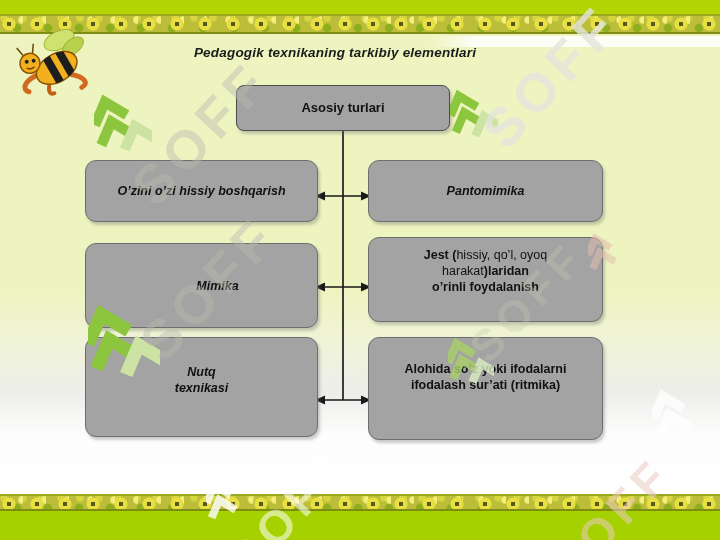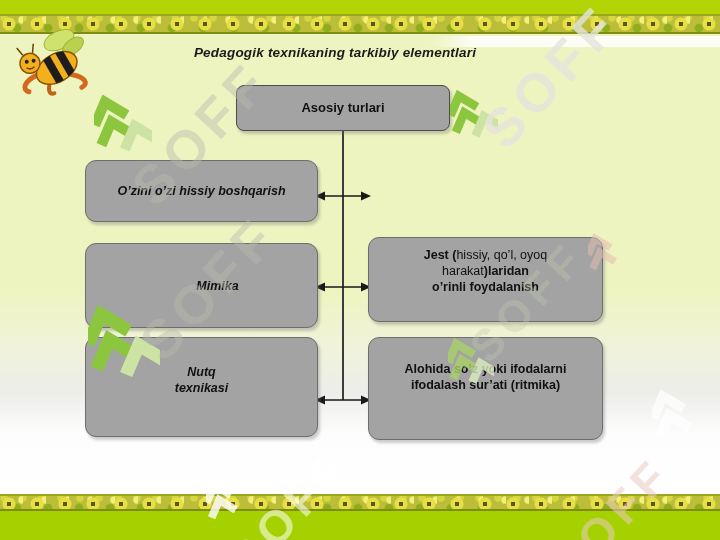--- a/index.html
+++ b/index.html
@@ -135,20 +135,23 @@
     <polygon points="56,6 46,1.5 46,10.5" fill="#1a1a1a"></polygon>
   </svg>
 
   <div class="node" id="node-root">
     <span>Asosiy turlari</span>
   </div>
 
   <div class="node" id="node-l1">
     <span class="bi">O’zini o’zi hissiy boshqarish</span>
   </div>
+  <div class="node" id="node-r1">
+    <span class="bi">Pantomimika</span>
+  </div>
 
   <div class="node" id="node-l2">
     <span class="bi">Mimika</span>
   </div>
   <div class="node" id="node-r2">
     <div>
       <span class="b">Jest (</span><span>hissiy, qo’l, oyoq</span><br>
       <span>harakat</span><span class="b">)laridan</span><br>
       <span class="b">o’rinli foydalanish</span>
     </div>

